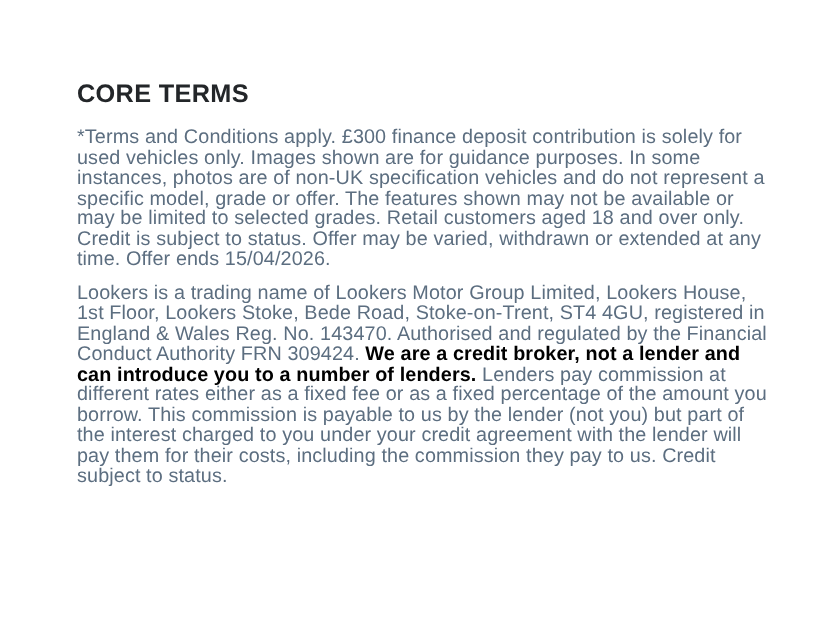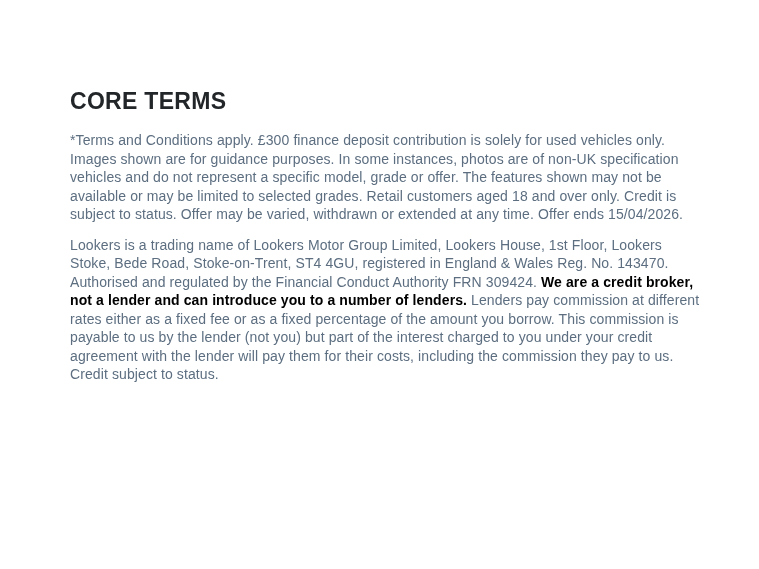--- a/index.html
+++ b/index.html
@@ -10,35 +10,35 @@
     width: 759px;
     height: 569px;
     background: #ffffff;
     overflow: hidden;
     position: relative;
     font-family: "Liberation Sans", sans-serif;
   }
   .terms-section {
     position: absolute;
     left: 70px;
-    top: 88px;
+    top: 72px;
     width: 631px;
   }
   .terms-heading {
     margin: 0;
     font-size: 23px;
     line-height: 26px;
     font-weight: 700;
     letter-spacing: 0.3px;
     color: #232629;
     font-family: "Liberation Sans", sans-serif;
   }
   .terms-paragraph {
     margin: 0;
-    font-size: 14px;
+    font-size: 18px;
     line-height: 18.5px;
     font-weight: 400;
     color: #5c6e80;
     letter-spacing: 0.1px;
   }
   .terms-paragraph.first {
     margin-top: 17px;
   }
   .terms-paragraph.second {
     margin-top: 12px;

